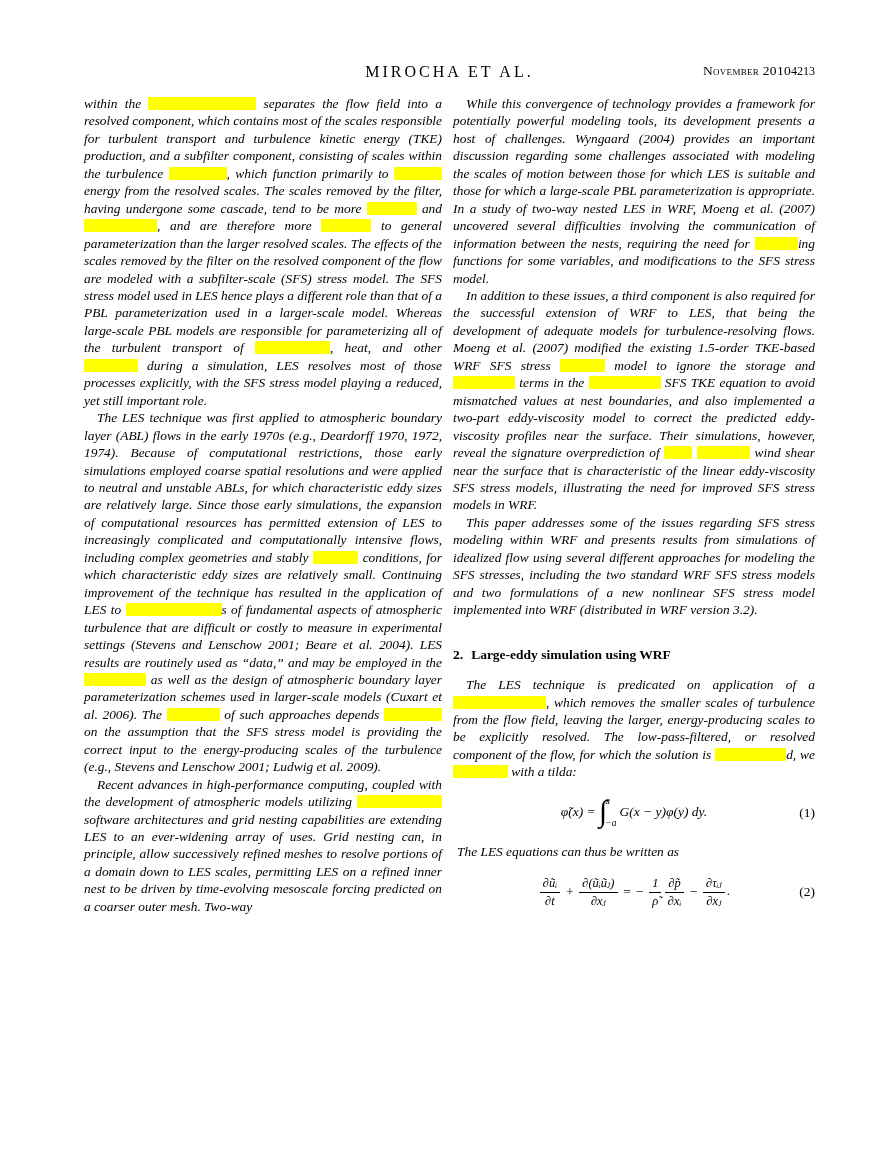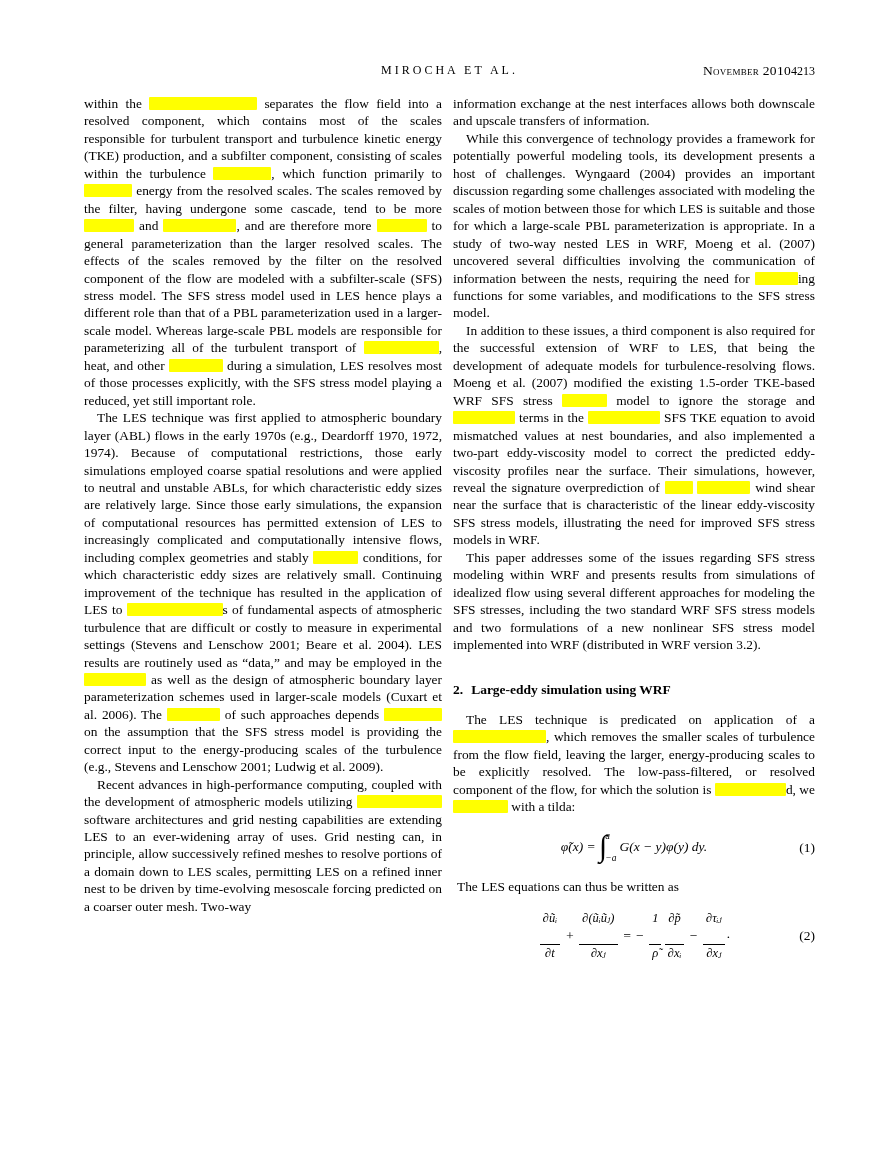--- a/index.html
+++ b/index.html
@@ -18,39 +18,39 @@
     display: flex;
     align-items: baseline;
     justify-content: flex-end;
   }
   .hdr-date {
     font-variant: small-caps;
     font-size: 13.5px;
     letter-spacing: 0.3px;
   }
   .hdr-authors {
-    font-size: 12px;
+    font-size: 16px;
     letter-spacing: 3px;
     position: absolute;
     left: 0; right: 0;
     text-align: center;
   }
   .hdr-page { font-size: 12px; }
 
   .col {
     position: absolute;
     top: 95px;
     font-size: 13.4px;
     line-height: 17.45px;
     text-align: justify;
   }
   #col-left  { left: 84px;  width: 358px; }
   #col-right { left: 453px; width: 362px; }
 
-  .para { margin: 0; }
+  .para { margin: 0; font-style: italic; }
   .para.indent { text-indent: 13px; }
 
   .hl {
     display: inline-block;
     height: 13px;
     vertical-align: -2px;
     border-radius: 1px;
   }
 
   .section-heading {
@@ -98,42 +98,41 @@
     text-align: left;
   }
   .frac {
     display: inline-block;
     vertical-align: middle;
     text-align: center;
     font-size: 12.5px;
     line-height: 1.15;
     margin: 0 2px;
   }
-  .frac .num { display: block; padding: 0 3px 18px 3px; border-bottom: 1px solid #000; }
+  .frac .num { display: block; padding: 0 3px 1px 3px; border-bottom: 1px solid #000; }
   .frac .den { display: block; padding-top: 1px; }
   .eq-op { margin: 0 3px; vertical-align: middle; }
   .equations-intro { margin: 4px; text-align: justify; }
 </style>
 </head>
 <body>
 
 <div class="page-header">
   <span class="hdr-date">November 2010</span>
   <span class="hdr-authors">MIROCHA ET AL.</span>
   <span class="hdr-page">4213</span>
 </div>
 
 <div class="col" id="col-left">
   <p class="para">within the <span class="hl" style="width: 108px; background: rgb(255, 255, 0);"></span> separates the flow field into a resolved component, which contains most of the scales responsible for turbulent transport and turbulence kinetic energy (TKE) production, and a subfilter component, consisting of scales within the turbulence <span class="hl" style="width: 58px; background: rgb(255, 255, 0);"></span>, which function primarily to <span class="hl" style="width: 48px; background: rgb(255, 255, 0);"></span> energy from the resolved scales. The scales removed by the filter, having undergone some cascade, tend to be more <span class="hl" style="width: 50px; background: rgb(255, 255, 0);"></span> and <span class="hl" style="width: 73px; background: rgb(255, 255, 0);"></span>, and are therefore more <span class="hl" style="width: 50px; background: rgb(255, 255, 0);"></span> to general parameterization than the larger resolved scales. The effects of the scales removed by the filter on the resolved component of the flow are modeled with a subfilter-scale (SFS) stress model. The SFS stress model used in LES hence plays a different role than that of a PBL parameterization used in a larger-scale model. Whereas large-scale PBL models are responsible for parameterizing all of the turbulent transport of <span class="hl" style="width: 75px; background: rgb(255, 255, 0);"></span>, heat, and other <span class="hl" style="width: 54px; background: rgb(255, 255, 0);"></span> during a simulation, LES resolves most of those processes explicitly, with the SFS stress model playing a reduced, yet still important role.</p>
   <p class="para indent">The LES technique was first applied to atmospheric boundary layer (ABL) flows in the early 1970s (e.g., Deardorff 1970, 1972, 1974). Because of computational restrictions, those early simulations employed coarse spatial resolutions and were applied to neutral and unstable ABLs, for which characteristic eddy sizes are relatively large. Since those early simulations, the expansion of computational resources has permitted extension of LES to increasingly complicated and computationally intensive flows, including complex geometries and stably <span class="hl" style="width: 45px; background: rgb(255, 255, 0);"></span> conditions, for which characteristic eddy sizes are relatively small. Continuing improvement of the technique has resulted in the application of LES to <span class="hl" style="width: 96px; background: rgb(255, 255, 0);"></span>s of fundamental aspects of atmospheric turbulence that are difficult or costly to measure in experimental settings (Stevens and Lenschow 2001; Beare et al. 2004). LES results are routinely used as “data,” and may be employed in the <span class="hl" style="width: 62px; background: rgb(255, 255, 0);"></span> as well as the design of atmospheric boundary layer parameterization schemes used in larger-scale models (Cuxart et al. 2006). The <span class="hl" style="width: 53px; background: rgb(255, 255, 0);"></span> of such approaches depends <span class="hl" style="width: 58px; background: rgb(255, 255, 0);"></span> on the assumption that the SFS stress model is providing the correct input to the energy-producing scales of the turbulence (e.g., Stevens and Lenschow 2001; Ludwig et al. 2009).</p>
   <p class="para indent">Recent advances in high-performance computing, coupled with the development of atmospheric models utilizing <span class="hl" style="width: 85px; background: rgb(255, 255, 0);"></span> software architectures and grid nesting capabilities are extending LES to an ever-widening array of uses. Grid nesting can, in principle, allow successively refined meshes to resolve portions of a domain down to LES scales, permitting LES on a refined inner nest to be driven by time-evolving mesoscale forcing predicted on a coarser outer mesh. Two-way</p>
 </div>
 
 <div class="col" id="col-right">
-  <p class="para">information exchange at the nest interfaces allows both downscale and upscale transfers of information.</p>
   <p class="para indent">While this convergence of technology provides a framework for potentially powerful modeling tools, its development presents a host of challenges. Wyngaard (2004) provides an important discussion regarding some challenges associated with modeling the scales of motion between those for which LES is suitable and those for which a large-scale PBL parameterization is appropriate. In a study of two-way nested LES in WRF, Moeng et al. (2007) uncovered several difficulties involving the communication of information between the nests, requiring the need for <span class="hl" style="width: 43px; background: rgb(255, 255, 0);"></span>ing functions for some variables, and modifications to the SFS stress model.</p>
   <p class="para indent">In addition to these issues, a third component is also required for the successful extension of WRF to LES, that being the development of adequate models for turbulence-resolving flows. Moeng et al. (2007) modified the existing 1.5-order TKE-based WRF SFS stress <span class="hl" style="width: 45px; background: rgb(255, 255, 0);"></span> model to ignore the storage and <span class="hl" style="width: 62px; background: rgb(255, 255, 0);"></span> terms in the <span class="hl" style="width: 72px; background: rgb(255, 255, 0);"></span> SFS TKE equation to avoid mismatched values at nest boundaries, and also implemented a two-part eddy-viscosity model to correct the predicted eddy-viscosity profiles near the surface. Their simulations, however, reveal the signature overprediction of <span class="hl" style="width: 28px; background: rgb(255, 255, 0);"></span> <span class="hl" style="width: 53px; background: rgb(255, 255, 0);"></span> wind shear near the surface that is characteristic of the linear eddy-viscosity SFS stress models, illustrating the need for improved SFS stress models in WRF.</p>
   <p class="para indent">This paper addresses some of the issues regarding SFS stress modeling within WRF and presents results from simulations of idealized flow using several different approaches for modeling the SFS stresses, including the two standard WRF SFS stress models and two formulations of a new nonlinear SFS stress model implemented into WRF (distributed in WRF version 3.2).</p>
 
   <div class="section-heading">
     <span>2.</span><span class="sec-gap"></span><span>Large-eddy simulation using WRF</span>
   </div>
 
   <p class="para indent">The LES technique is predicated on application of a <span class="hl" style="width: 93px; background: rgb(255, 255, 0);"></span>, which removes the smaller scales of turbulence from the flow field, leaving the larger, energy-producing scales to be explicitly resolved. The low-pass-filtered, or resolved component of the flow, for which the solution is <span class="hl" style="width: 71px; background: rgb(255, 255, 0);"></span>d, we <span class="hl" style="width: 55px; background: rgb(255, 255, 0);"></span> with a tilda:</p>
 

